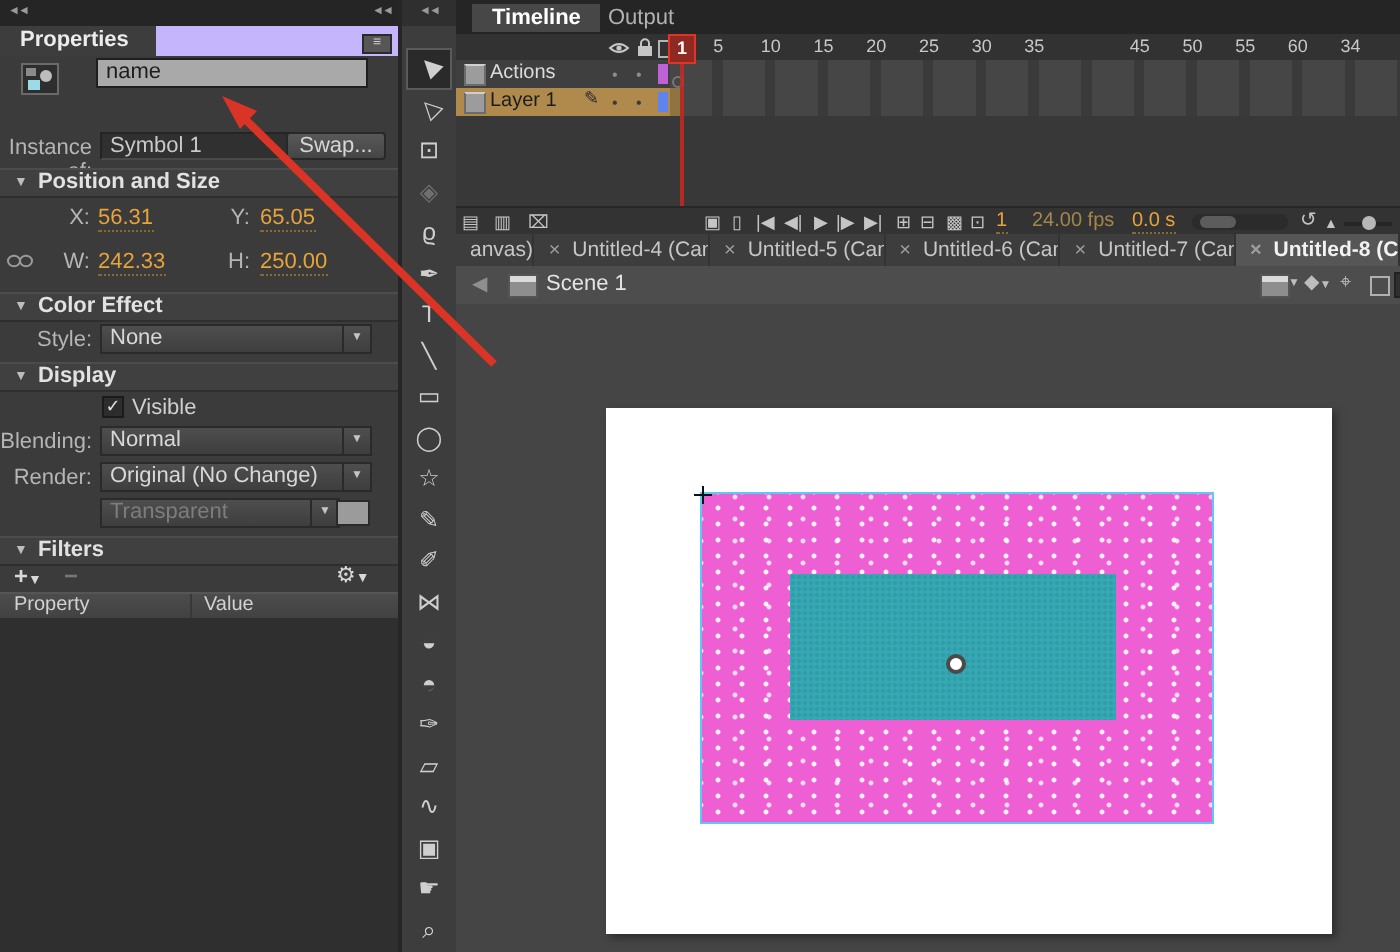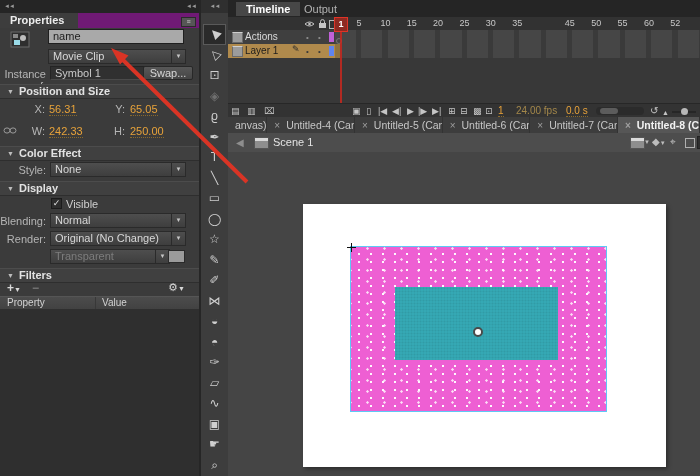--- a/index.html
+++ b/index.html
@@ -5,21 +5,21 @@
   html,body{margin:0;padding:0;background:#222;}
   #app{position:relative;width:700px;height:476px;overflow:hidden;
        font-family:"Liberation Sans","DejaVu Sans",sans-serif;font-size:11px;color:#c9c9c9;
        background:#3b3b3b;-webkit-user-select:none;user-select:none;}
   .abs{position:absolute;}
   .noise{background-image:radial-gradient(rgba(255,255,255,0.035) 1px,transparent 1px);background-size:4px 4px;}
   
   #props{left:0;top:0;width:199px;height:476px;background:#3b3b3b;border-right:2px solid #262626;}
   #props-topstrip{left:0;top:0;width:199px;height:13px;background:#252525;color:#9a9a9a;font-size:6px;line-height:13px;}
   .collapse-arrows{letter-spacing:-1px;}
-  #props-tab{left:0;top:13px;height:15px;width:199px;background:#701a75;}
+  #props-tab{left:0;top:13px;height:15px;width:199px;background:#c4b5fd;}
   #props-tab .tab{display:inline-block;background:#3d3d3d;color:#ececec;font-weight:bold;padding:1px 14px 2px 10px;height:12px;}
   #props-menu{left:181px;top:17px;width:13px;height:8px;background:#565656;border:1px solid #2a2a2a;color:#cfcfcf;font-size:7px;line-height:7px;text-align:center;}
   .field-light{background:#a9a9a9;border:1px solid #1f1f1f;color:#1d1d1d;font-size:11px;padding:0 4px;height:13px;line-height:13px;}
   .drop{background:linear-gradient(#4e4e4e,#3e3e3e);border:1px solid #2a2a2a;height:13px;line-height:13px;color:#d8d8d8;padding:0 4px;overflow:hidden;white-space:nowrap;}
   .drop .arr{position:absolute;right:0;top:0;width:13px;height:13px;border-left:1px solid #2a2a2a;text-align:center;font-size:6px;line-height:13px;color:#c5c5c5;}
   .drop.disabled{color:#7d7d7d;}
   .inset{background:#303030;border:1px solid #242424;border-bottom-color:#4a4a4a;color:#c9c9c9;height:12px;line-height:12px;padding:0 4px;}
   .btn{background:linear-gradient(#585858,#454545);border:1px solid #282828;border-radius:2px;color:#d6d6d6;height:12px;line-height:12px;text-align:center;}
   .sect{left:0;width:199px;height:13px;background:#404040;border-top:1px solid #4c4c4c;border-bottom:1px solid #2e2e2e;font-weight:bold;color:#e2e2e2;line-height:13px;}
   .sect .tri{display:inline-block;margin:0 5px 0 7px;font-size:7px;color:#bdbdbd;vertical-align:1px;}
@@ -94,24 +94,20 @@
 
     <svg class="abs" style="left:10px;top:31px;" width="20" height="18">
       <rect x="1" y="1" width="18" height="15" fill="#2e2e2e" stroke="#6a6a6a"></rect>
       <rect x="4" y="9" width="6" height="5" fill="#9adbe8"></rect>
       <circle cx="13" cy="7" r="3" fill="#bdbdbd"></circle>
       <rect x="3" y="3" width="5" height="4" fill="#8a8a8a"></rect>
     </svg>
 
     <input class="field-light abs" style="left: 48px; top: 29px; width: 126px;" value="name">
 
-    <div class="drop abs" style="left:48px;top:49px;width:128px;">
-      <span>Movie Clip</span>
-      <span class="arr">▼</span>
-    </div>
 
     <div class="lbl abs" style="left:0px;top:68px;width:46px;">Instance of:</div>
     <div class="inset abs" style="left:50px;top:66px;width:86px;">Symbol 1</div>
     <div class="btn abs" style="left:143px;top:66px;width:48px;">Swap...</div>
 
     <div class="sect abs" style="top:84px;">
       <span class="tri">▼</span><span>Position and Size</span>
     </div>
     <div class="lbl abs" style="left:18px;top:103px;width:27px;">X:</div>
     <span class="val abs" style="left:49px;top:103px;">56.31</span>
@@ -220,21 +216,21 @@
         <span class="fnum" style="left: 183.78px;">15</span>
         <span class="fnum" style="left: 210.13px;">20</span>
         <span class="fnum" style="left: 236.48px;">25</span>
         <span class="fnum" style="left: 262.83px;">30</span>
         <span class="fnum" style="left: 289.18px;">35</span>
         <span class="fnum" style="left: 315.53px; margin-top: 38px;">40</span>
         <span class="fnum" style="left: 341.88px;">45</span>
         <span class="fnum" style="left: 368.23px;">50</span>
         <span class="fnum" style="left: 394.58px;">55</span>
         <span class="fnum" style="left: 420.93px;">60</span>
-        <span class="fnum" style="left: 447.28px;">52</span>
+        <span class="fnum" style="left: 447.28px;">34</span>
       </div>
 
     <div class="lrow abs" style="top:30px;background:#3f3f3f;border-bottom:1px solid #2d2d2d;">
       <div class="fgrid">
         <div class="abs" style="left:1px;top:8px;width:4px;height:4px;border:1px solid #777;border-radius:50%;"></div>
       </div>
       <div class="lpage"></div>
       <span class="lname" style="color:#dcdcdc;">Actions</span>
       <span class="ldot" style="left:78px;">•</span>
       <span class="ldot" style="left:90px;">•</span>

